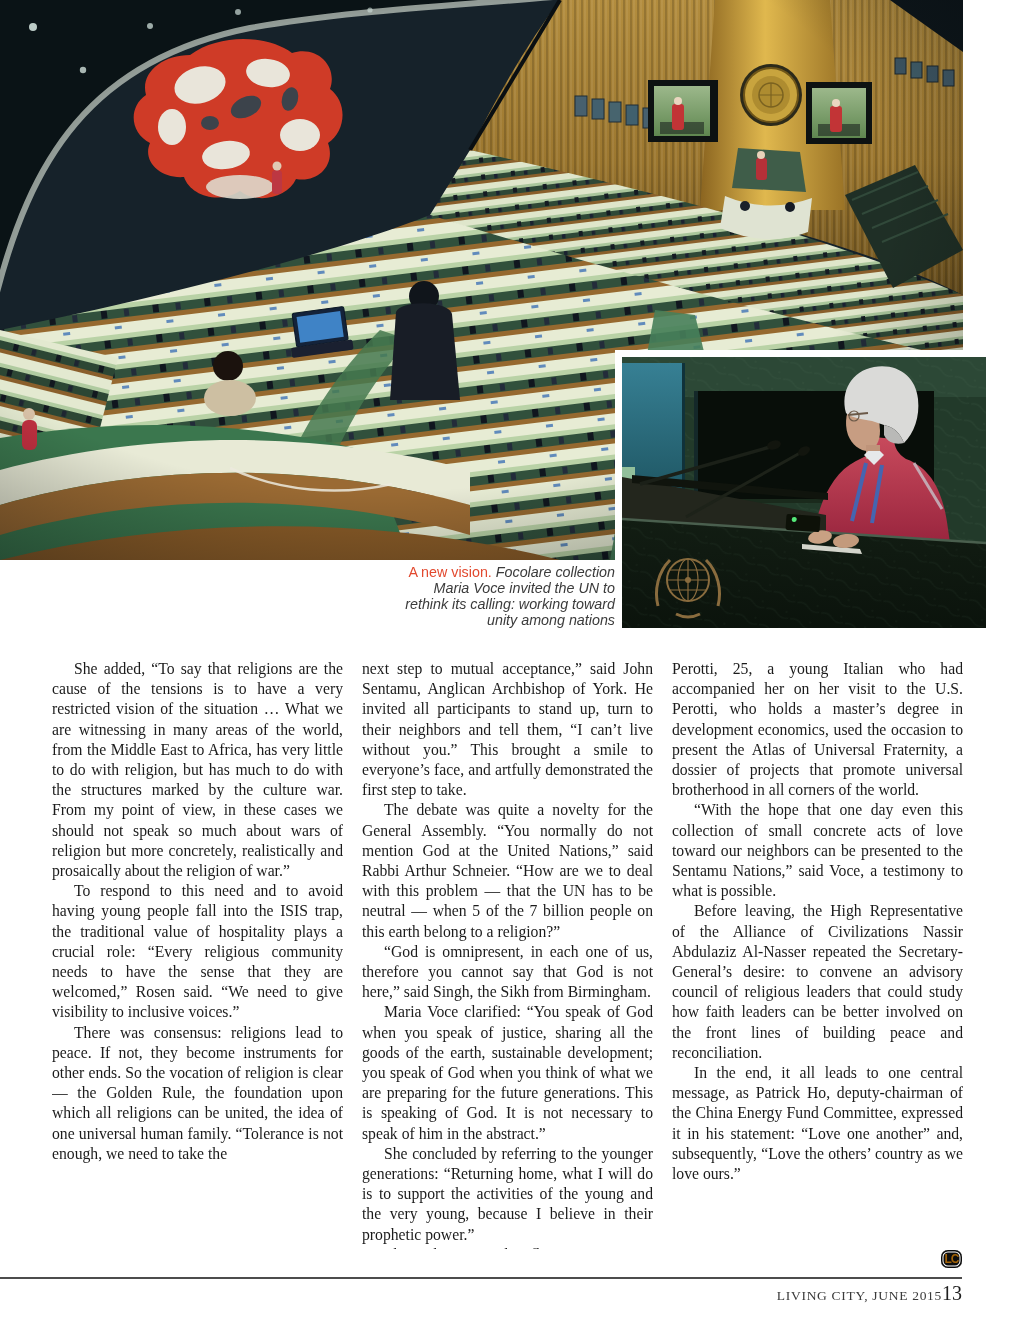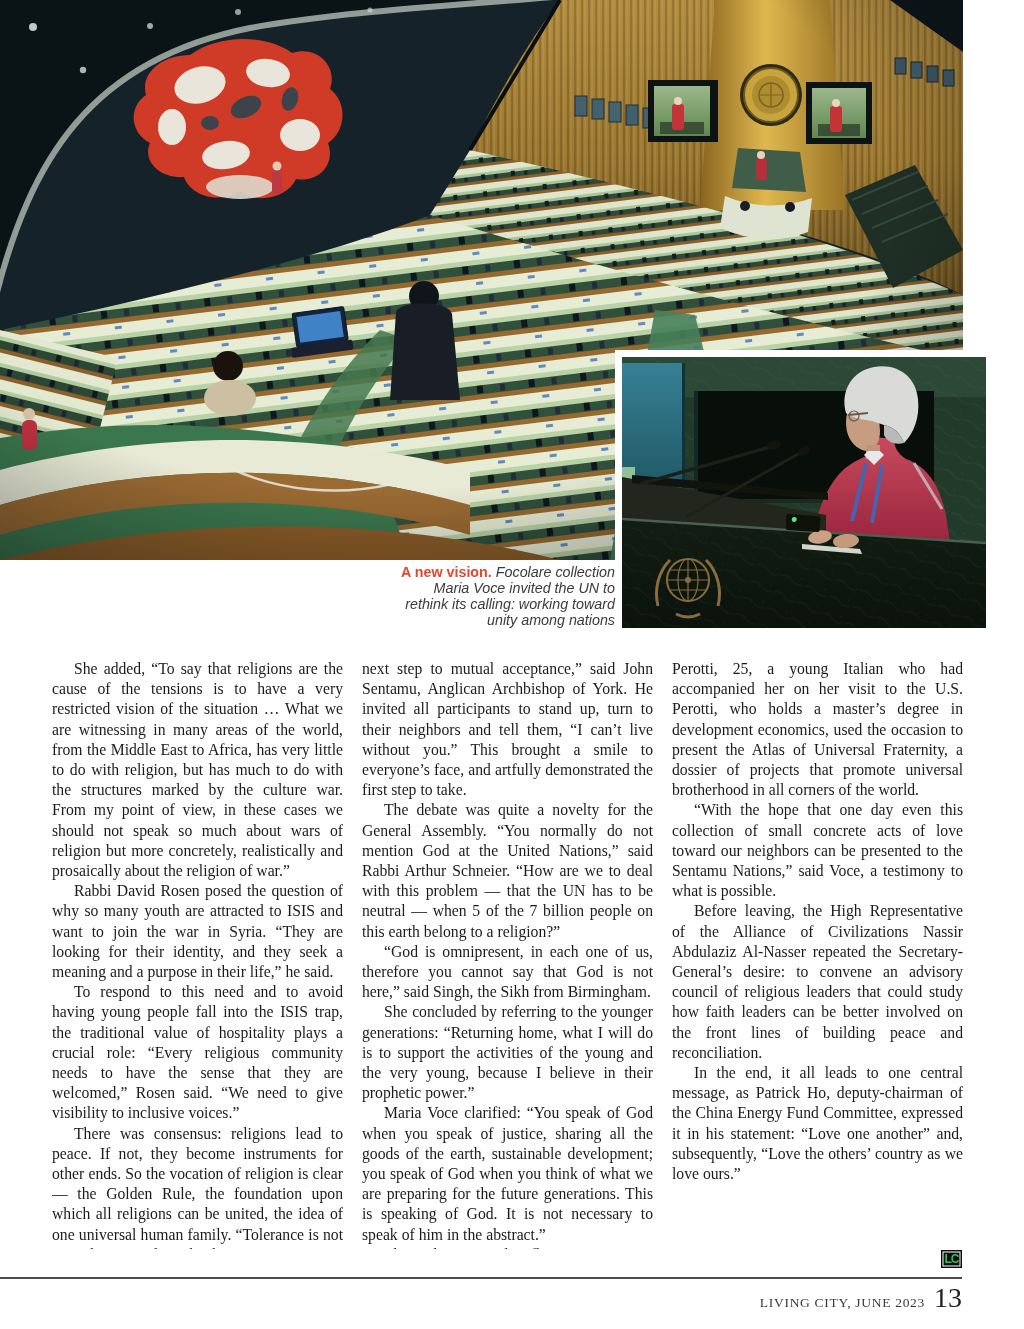--- a/index.html
+++ b/index.html
@@ -7,37 +7,37 @@
         font-family:"Liberation Serif",serif;}
   
   .photo-main{position:absolute;left:0;top:0;width:963px;height:560px;overflow:hidden;}
   .photo-main svg{display:block;}
   .inset-wrap{position:absolute;left:615px;top:350px;background:#ffffff;padding:7px;}
   .inset-wrap svg{display:block;}
   
   .caption{position:absolute;left:250px;top:564px;width:365px;text-align:right;
            font-family:"Liberation Sans",sans-serif;font-style:italic;
            font-size:14.3px;line-height:16px;color:#3b3b3b;}
-  .caption .lead{font-style:normal;font-weight:bold;}
+  .caption .lead{font-style:normal;font-weight:normal;}
   
   .cols{position:absolute;top:659px;left:52px;width:911px;height:590px;}
   .col{position:absolute;top:0;width:291px;height:590px;overflow:hidden;
        text-align:justify;font-size:15.7px;line-height:20.2px;color:#1b1b1b;}
   .col p{margin:0;text-indent:22px;}
   .col p.noindent{text-indent:0;}
   .col p.stretch{text-align-last:justify;}
   #col1{left:0;} #col2{left:310px;} #col3{left:620px;}
   
   .rule{position:absolute;left:0;top:1277px;width:962px;height:2px;background:#4c4c4c;}
   .footer{position:absolute;top:1282px;left:0;width:962px;text-align:right;color:#3a3a3a;}
   .footer .pub{font-size:13.5px;letter-spacing:.7px;}
-  .footer .pg{font-size:28px;margin-left:9px;color:#1e1e1e;}
+  .footer .pg{font-size:20px;color:#1e1e1e;}
   .lc{position:absolute;left:941px;top:1250px;width:21px;height:18px;background:#0d0d0d;
-      color:#22c55e;font-family:"Liberation Sans",sans-serif;font-weight:bold;font-size:12px;
-      line-height:18px;text-align:center;letter-spacing:-1px;box-shadow:inset 0 0 0 1.5px #0d0d0d, inset 0 0 0 2.5px #ffffff;}
+      color:#a16207;font-family:"Liberation Sans",sans-serif;font-weight:bold;font-size:12px;
+      line-height:18px;text-align:center;letter-spacing:-1px;box-shadow:inset 0 0 0 1.5px #0d0d0d, inset 0 0 0 2.5px #ffffff;border-radius:7px;}
 </style>
 </head>
 <body>
 
 <div class="page">
 
   <div class="photo-main">
     <svg width="963" height="560" viewBox="0 0 963 560">
       <defs>
         <linearGradient id="wood" x1="0" y1="0" x2="0" y2="1">
@@ -303,40 +303,39 @@
   <div class="caption">
     <span class="lead" style="color: rgb(226, 73, 47);">A new vision.</span><span> Focolare collection</span><br>
     <span>Maria Voce invited the UN to</span><br>
     <span>rethink its calling: working toward</span><br>
     <span>unity among nations</span>
   </div>
 
   <div class="cols">
     <div class="col" id="col1">
         <p class="">She added, “To say that religions are the cause of the tensions is to have a very restricted vision of the situation … What we are witnessing in many areas of the world, from the Middle East to Africa, has very little to do with religion, but has much to do with the structures marked by the culture war. From my point of view, in these cases we should not speak so much about wars of religion but more concretely, realistically and prosaically about the religion of war.”</p>
-        <p class="">Rabbi David Rosen posed the question of why so many youth are attracted to ISIS and want to join the war in Syria. “They are looking for their identity, and they seek a meaning and a purpose in their life,” he said.</p>
         <p class="">To respond to this need and to avoid having young people fall into the ISIS trap, the traditional value of hospitality plays a crucial role: “Every religious community needs to have the sense that they are welcomed,” Rosen said. “We need to give visibility to inclusive voices.”</p>
         <p class="">There was consensus: religions lead to peace. If not, they become instruments for other ends. So the vocation of religion is clear — the Golden Rule, the foundation upon which all religions can be united, the idea of one universal human family. “Tolerance is not enough, we need to take the</p>
       </div>
     <div class="col" id="col2">
         <p class="noindent">next step to mutual acceptance,” said John Sentamu, Anglican Archbishop of York. He invited all participants to stand up, turn to their neighbors and tell them, “I can’t live without you.” This brought a smile to everyone’s face, and artfully demonstrated the first step to take.</p>
         <p class="">The debate was quite a novelty for the General Assembly. “You normally do not mention God at the United Nations,” said Rabbi Arthur Schneier. “How are we to deal with this problem — that the UN has to be neutral — when 5 of the 7 billion people on this earth belong to a religion?”</p>
         <p class="">“God is omnipresent, in each one of us, therefore you cannot say that God is not here,” said Singh, the Sikh from Birmingham.</p>
+        <p class="">Maria Voce clarified: “You speak of God when you speak of justice, sharing all the goods of the earth, sustainable development; you speak of God when you think of what we are preparing for the future generations. This is speaking of God. It is not necessary to speak of him in the abstract.”</p>
         <p class="">She concluded by referring to the younger generations: “Returning home, what I will do is to support the activities of the young and the very young, because I believe in their prophetic power.”</p>
-        <p class="">Maria Voce clarified: “You speak of God when you speak of justice, sharing all the goods of the earth, sustainable development; you speak of God when you think of what we are preparing for the future generations. This is speaking of God. It is not necessary to speak of him in the abstract.”</p>
         <p class=" stretch">Then she gave the floor to Ermanno</p>
       </div>
     <div class="col" id="col3">
         <p class="noindent">Perotti, 25, a young Italian who had accompanied her on her visit to the U.S. Perotti, who holds a master’s degree in development economics, used the occasion to present the Atlas of Universal Fraternity, a dossier of projects that promote universal brotherhood in all corners of the world.</p>
         <p class="">“With the hope that one day even this collection of small concrete acts of love toward our neighbors can be presented to the Sentamu Nations,” said Voce, a testimony to what is possible.</p>
         <p class="">Before leaving, the High Representative of the Alliance of Civilizations Nassir Abdulaziz Al-Nasser repeated the Secretary-General’s desire: to convene an advisory council of religious leaders that could study how faith leaders can be better involved on the front lines of building peace and reconciliation.</p>
         <p class="">In the end, it all leads to one central message, as Patrick Ho, deputy-chairman of the China Energy Fund Committee, expressed it in his statement: “Love one another” and, subsequently, “Love the others’ country as we love ours.”</p>
       </div>
   </div>
 
   <div class="lc">LC</div>
 
   <div class="rule"></div>
   <div class="footer">
-    <span class="pub">LIVING CITY, JUNE 2023</span><span class="pg">13</span>
+    <span class="pub">LIVING CITY, JUNE 2015</span><span class="pg">13</span>
   </div>
 
 </div>
 
 </body></html>

